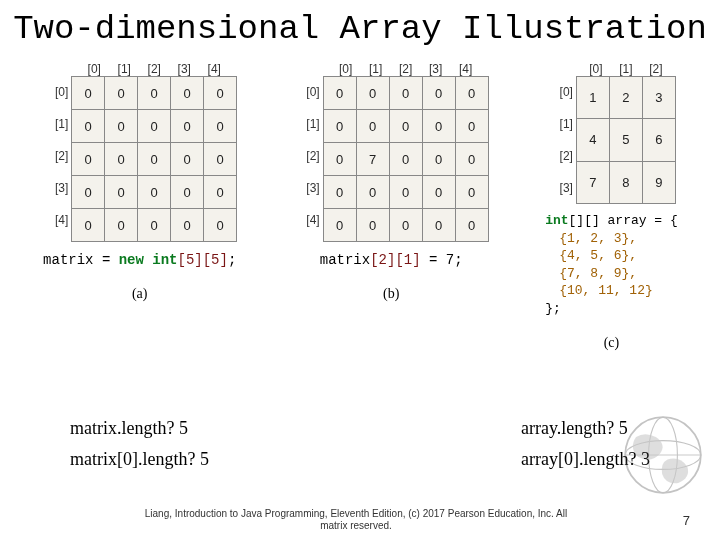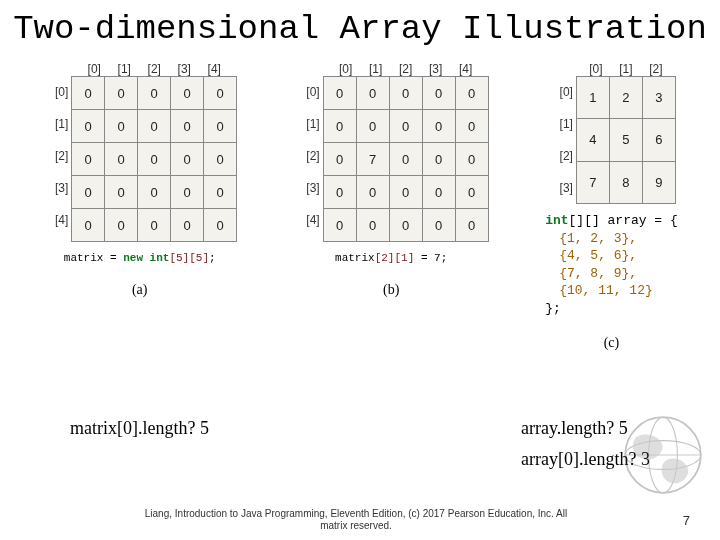--- a/index.html
+++ b/index.html
@@ -67,21 +67,21 @@
     line-height: 32px;
     width:26px;
     text-align:right;
     padding-right:3px;
     font-family: Verdana, DejaVuSans, sans-serif;
     font-size: 12px;
     color:#333;
   }
   .code {
     font-family: "Courier New", monospace;
-    font-size: 11px;
+    font-size: 14px;
     margin-top: 10px;
     white-space: nowrap;
   }
   .code .kw { color: #0a7a1f; font-weight: bold; }
   .code .dim { color: #7a1515; }
   .sublabel {
     font-family: "Times New Roman", serif;
     font-size: 14px;
     margin-top: 18px;
   }
@@ -306,20 +306,21 @@
       <div style="padding-left:14px;"><span class="n">{10, 11, 12}</span></div>
       <div>};</div>
     </div>
     <div class="sublabel">(c)</div>
   </div>
 
 </div>
 
 <div class="bottom-text">
   <div class="bt-col">
+    <div>matrix.length?  5</div>
     <div>matrix[0].length? 5</div>
   </div>
   <div class="bt-col">
     <div>array.length?  5</div>
     <div>array[0].length? 3</div>
   </div>
 </div>
 
 <svg class="globe" viewBox="0 0 100 100">
   <circle cx="50" cy="50" r="42" fill="none" stroke="#555" stroke-width="2"></circle>

